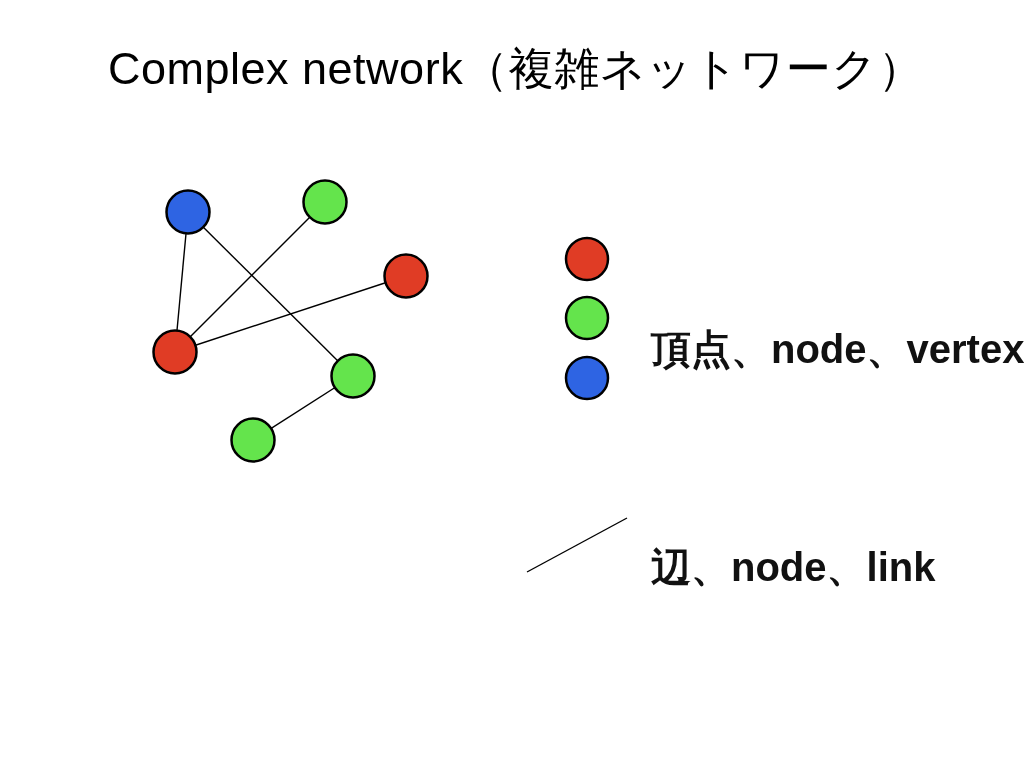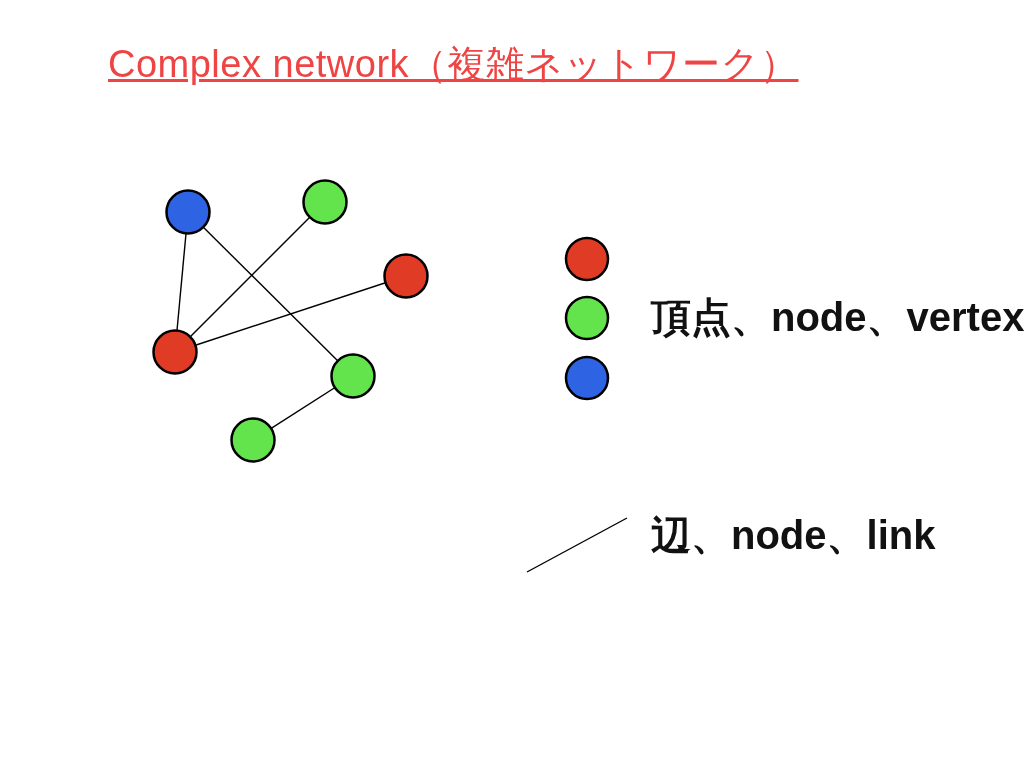--- a/index.html
+++ b/index.html
@@ -19,35 +19,35 @@
     left: 0;
     top: 0;
     width: 1024px;
     height: 768px;
     background: #ffffff;
   }
   .slide-title {
     position: absolute;
     left: 108px;
     top: 42px;
-    font-size: 38px;
+    font-size: 45px;
     line-height: 1.2;
     font-weight: 400;
-    color: #ef4444;
+    color: #000000;
     white-space: nowrap;
     letter-spacing: 0.5px;
-    text-decoration: underline;
   }
   .legend-label {
     position: absolute;
     font-size: 40px;
     line-height: 1.2;
     font-weight: 700;
     color: #111111;
     white-space: nowrap;
+    margin-top: 32px;
   }
   #node-label {
     left: 651px;
     top: 293px;
   }
   #edge-label {
     left: 651px;
     top: 511px;
   }
   #diagram {

